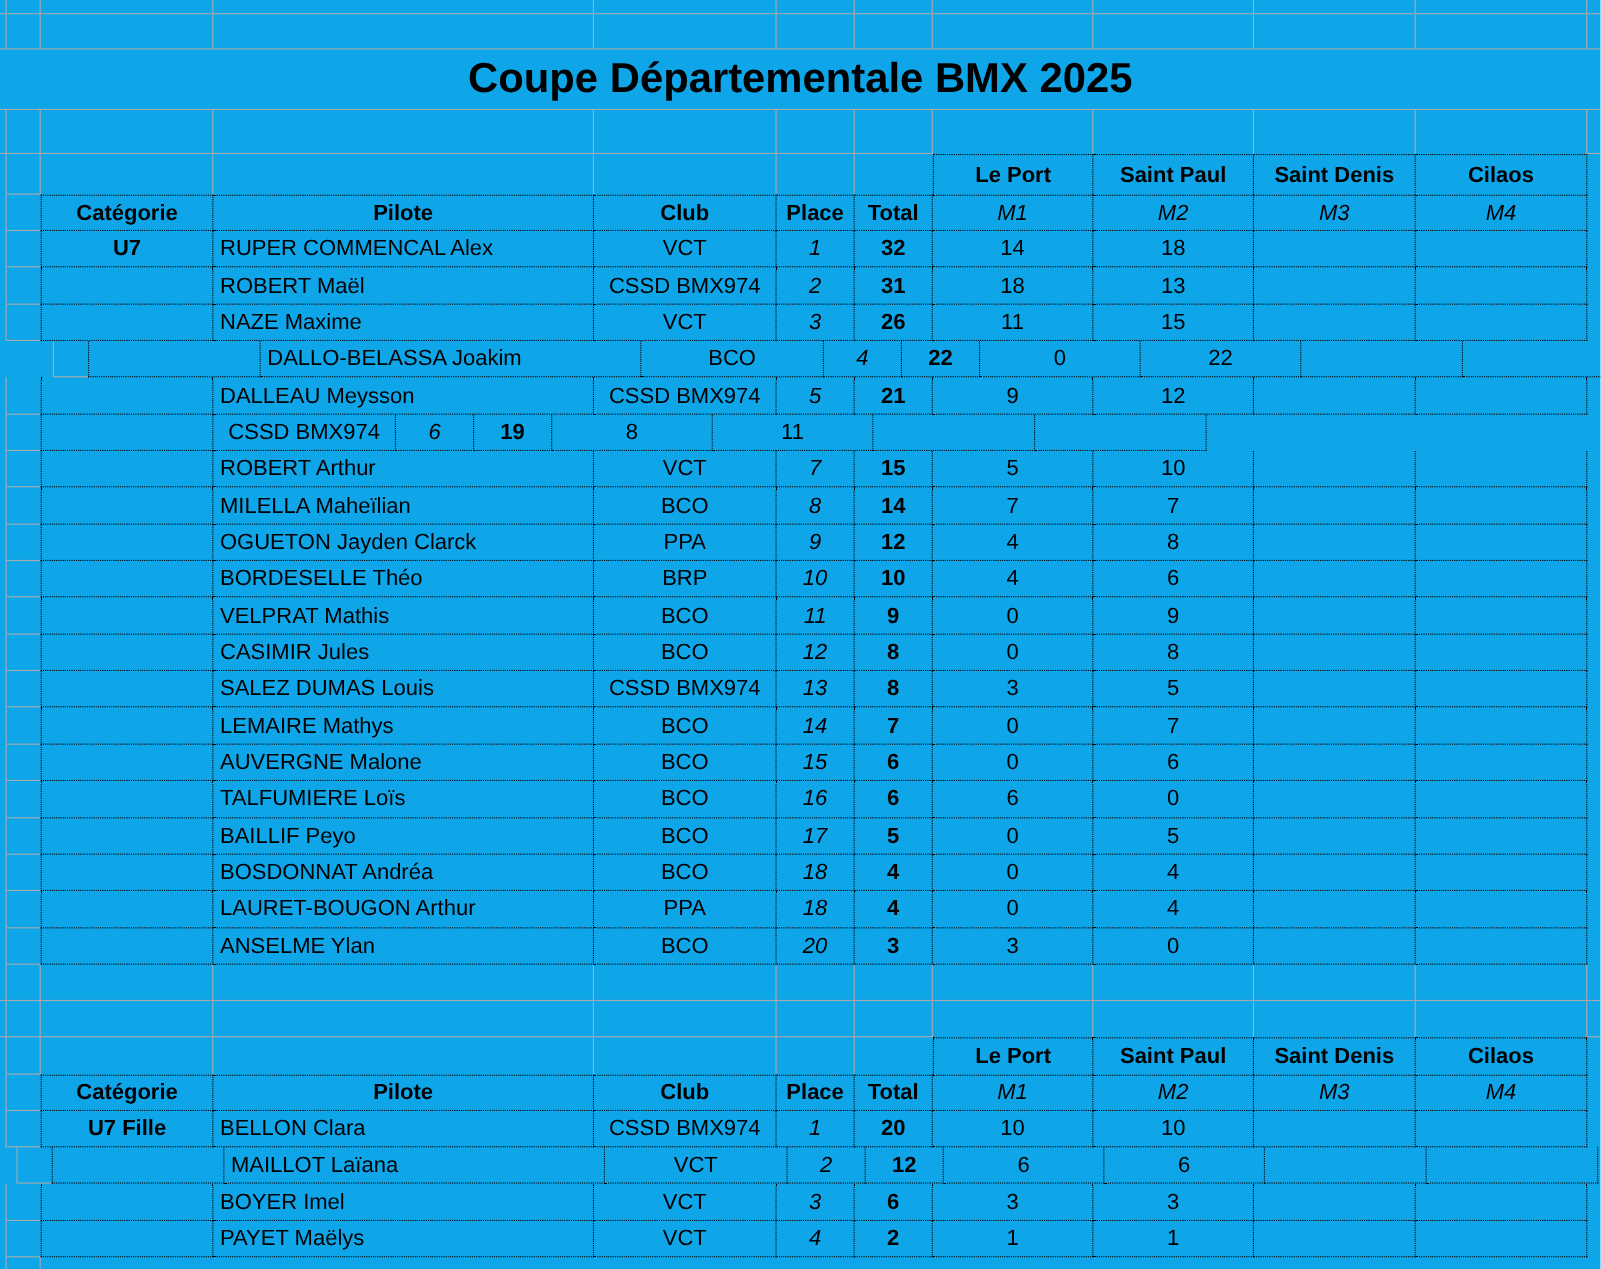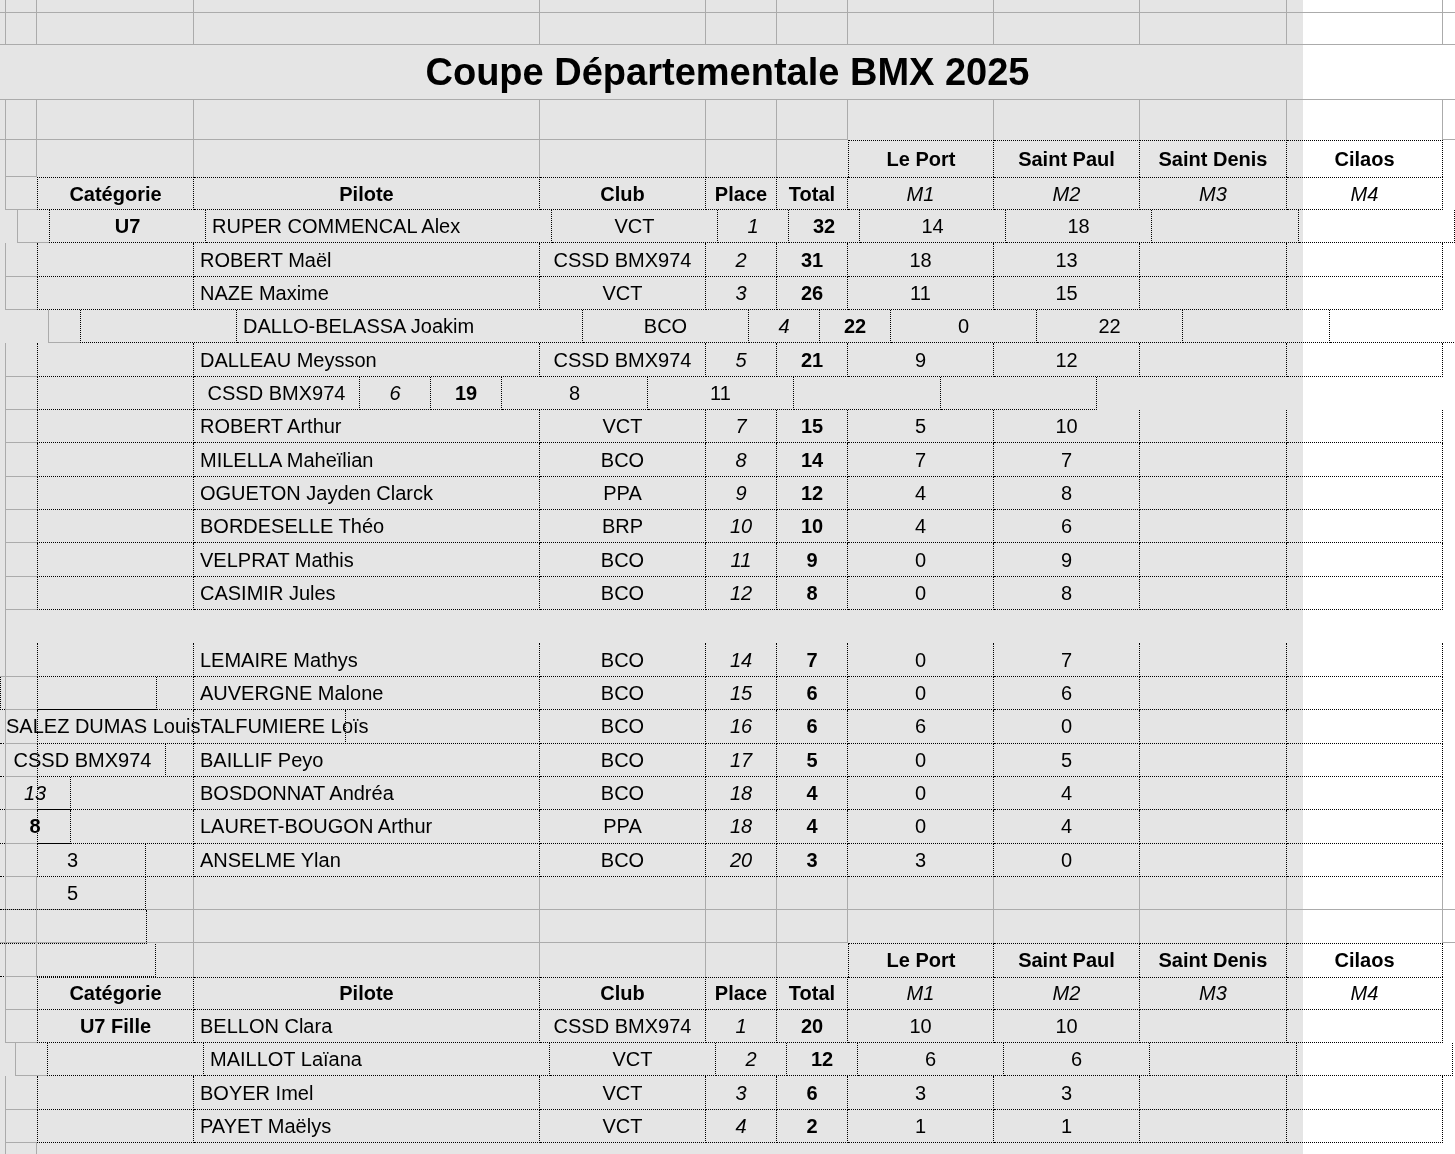--- a/index.html
+++ b/index.html
@@ -1,18 +1,18 @@
 <!DOCTYPE html>
 <html style="--grid: #ababab;"><head>
 <meta charset="utf-8">
 <style>
   html,body{margin:0;padding:0;background:#ffffff;}
   body{width:1455px;height:1154px;overflow:hidden;
        font-family:"Liberation Sans", sans-serif;color:#000;}
-  #sheet{position:relative;width:1303px;height:1154px;background:#e5e5e5;}
+  #sheet{position:relative;width:1455px;height:1154px;background:#0ea5e9;}
   .row{display:flex;width:1455px;box-sizing:border-box;}
   .row.gb{border-bottom:1px solid var(--grid,#ababab);}
   .cell{box-sizing:border-box;flex:none;height:100%;display:flex;
         align-items:center;justify-content:center;overflow:hidden;
         font-size:20px;line-height:1;white-space:nowrap;}
   
   .c0{width:6px}.c1{width:31px}.c2{width:157px}.c3{width:346px}
   .c4{width:166px}.c5{width:71px}.c6{width:71px}.c7{width:146px}
   .c8{width:146px}.c9{width:147px}.c10{width:156px}.c11{width:12px}
   
@@ -99,21 +99,21 @@
       <div class="cell c3 dt dr db bold">Pilote</div>
       <div class="cell c4 dt dr db bold">Club</div>
       <div class="cell c5 dt dr db bold">Place</div>
       <div class="cell c6 dt dr db bold">Total</div>
       <div class="cell c7 dt dr db italic">M1</div>
       <div class="cell c8 dt dr db italic">M2</div>
       <div class="cell c9 dt dr db italic">M3</div>
       <div class="cell c10 dt dr db italic">M4</div>
       <div class="cell c11"></div>
     </div>
-    <div class="row" style="height: 33.35px; padding-left: 12px;">
+    <div class="row" style="height: 33.35px;">
       <div class="cell c0 gr"></div>
       <div class="cell c1 gbt"></div>
       <div class="cell c2 dl dr db bold">U7</div>
       <div class="cell c3 dr db left">RUPER COMMENCAL Alex</div>
       <div class="cell c4 dr db">VCT</div>
       <div class="cell c5 dr db italic">1</div>
       <div class="cell c6 dr db bold">32</div>
       <div class="cell c7 dr db">14</div>
       <div class="cell c8 dr db">18</div>
       <div class="cell c9 dr db"></div>
@@ -266,21 +266,21 @@
       <div class="cell c3 dr db left">CASIMIR Jules</div>
       <div class="cell c4 dr db">BCO</div>
       <div class="cell c5 dr db italic">12</div>
       <div class="cell c6 dr db bold">8</div>
       <div class="cell c7 dr db">0</div>
       <div class="cell c8 dr db">8</div>
       <div class="cell c9 dr db"></div>
       <div class="cell c10 dr db"></div>
       <div class="cell c11"></div>
     </div>
-    <div class="row" style="height: 33.35px; flex-direction: column;">
+    <div class="row" style="height: 33.35px;">
       <div class="cell c0 gr"></div>
       <div class="cell c1 gbt"></div>
       <div class="cell c2 dl dr db bold"></div>
       <div class="cell c3 dr db left">SALEZ DUMAS Louis</div>
       <div class="cell c4 dr db">CSSD BMX974</div>
       <div class="cell c5 dr db italic">13</div>
       <div class="cell c6 dr db bold">8</div>
       <div class="cell c7 dr db">3</div>
       <div class="cell c8 dr db">5</div>
       <div class="cell c9 dr db"></div>

